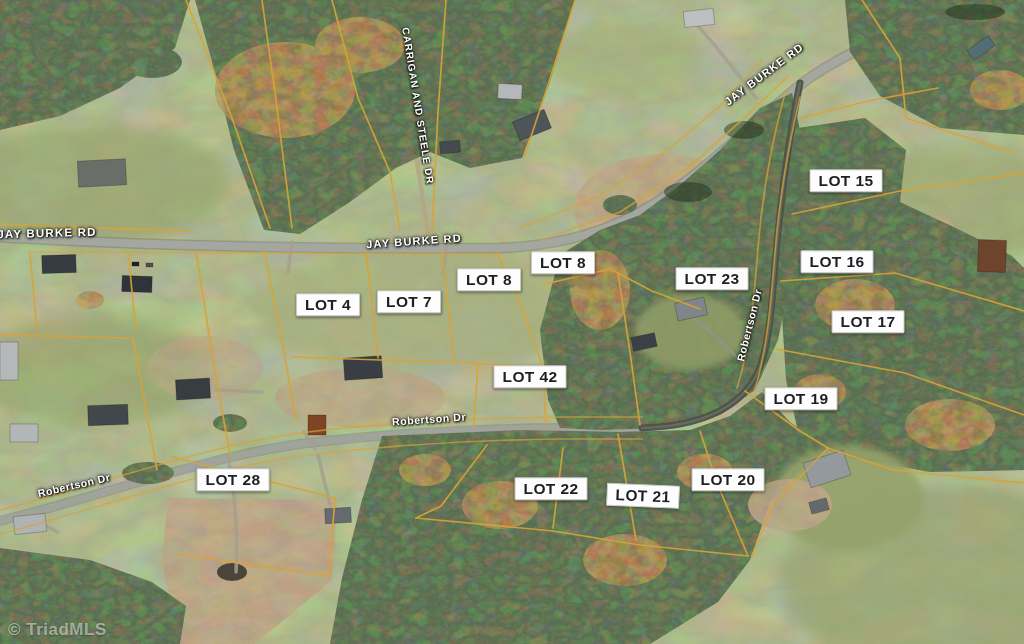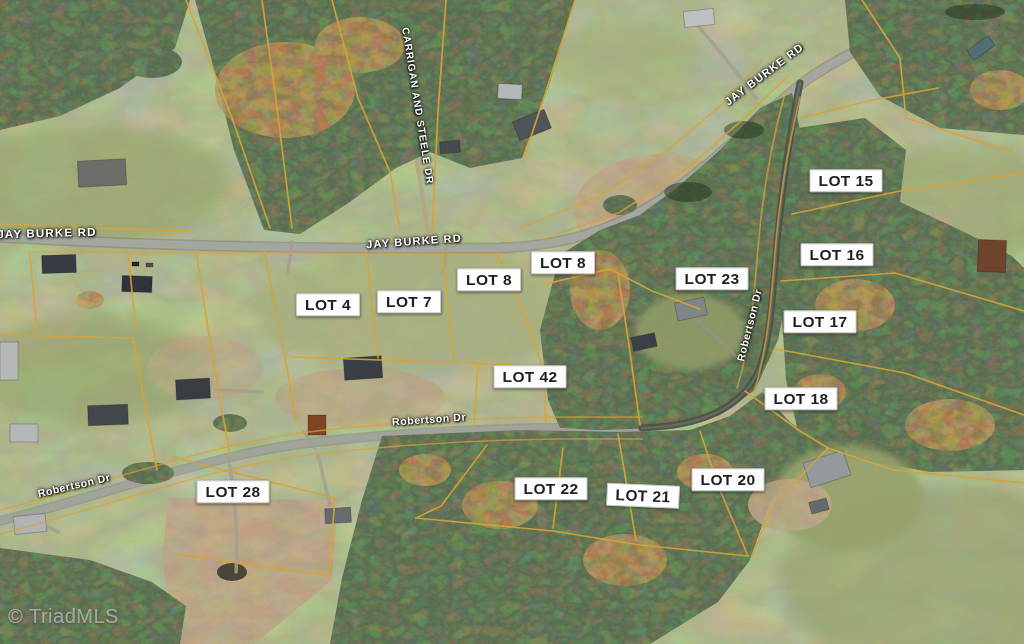--- a/index.html
+++ b/index.html
@@ -7,22 +7,22 @@
          font-family:"Liberation Sans",sans-serif;background:#8c9e59;}
   #stage svg{position:absolute;left:0;top:0;}
   .lot-label{position:absolute;transform:translate(-50%,-50%);
     background:#fdfdfd;border:1px solid #c9c9c9;border-radius:1px;
     box-shadow:0 1px 3px rgba(0,0,0,.4);padding:1px 8px;
     font-weight:700;font-size:15.5px;letter-spacing:.4px;color:#1d1f24;
     white-space:nowrap;line-height:1.25;}
   .road-label{position:absolute;transform:translate(-50%,-50%);
     color:#fff;font-weight:700;white-space:nowrap;
     text-shadow:0 0 2px #000,0 0 4px #000,1px 1px 2px rgba(0,0,0,.9);}
-  .watermark{position:absolute;left:8px;bottom:16px;
-    font-size:20px;font-weight:400;letter-spacing:.5px;
+  .watermark{position:absolute;left:8px;bottom:4px;
+    font-size:17px;font-weight:700;letter-spacing:.5px;
     color:rgba(235,235,235,.55);text-shadow:0 1px 2px rgba(0,0,0,.35);}
 </style>
 </head>
 <body>
 
 <div id="stage">
 
 <svg width="1024" height="644" viewBox="0 0 1024 644">
   <defs>
     <filter id="grassTex" x="-2%" y="-2%" width="104%" height="104%">
@@ -246,27 +246,27 @@
   </g>
 
   <rect x="0" y="0" width="1024" height="644" filter="url(#grain)" opacity=".10"></rect>
 </svg>
 
 <div class="lot-label" style="left:328px;top:305px">LOT 4</div>
 <div class="lot-label" style="left:409px;top:302px">LOT 7</div>
 <div class="lot-label" style="left:489px;top:280px">LOT 8</div>
 <div class="lot-label" style="left:563px;top:263px">LOT 8</div>
 <div class="lot-label" style="left:846px;top:181px">LOT 15</div>
-<div class="lot-label" style="left:837px;top:255px">LOT 16</div>
-<div class="lot-label" style="left:820px;top:322px">LOT 17</div>
-<div class="lot-label" style="left:801px;top:399px">LOT 18</div>
+<div class="lot-label" style="left:837px;top:262px">LOT 16</div>
+<div class="lot-label" style="left:868px;top:322px">LOT 17</div>
+<div class="lot-label" style="left:801px;top:399px">LOT 19</div>
 <div class="lot-label" style="left:728px;top:480px">LOT 20</div>
 <div class="lot-label" style="left:643px;top:496px;transform:translate(-50%,-50%) rotate(2.5deg)">LOT 21</div>
 <div class="lot-label" style="left:551px;top:489px">LOT 22</div>
-<div class="lot-label" style="left:233px;top:492px">LOT 28</div>
+<div class="lot-label" style="left:233px;top:480px">LOT 28</div>
 <div class="lot-label" style="left:530px;top:377px">LOT 42</div>
 <div class="lot-label" style="left:712px;top:279px">LOT 23</div>
 
 <div class="road-label" style="left:47px;top:233px;font-size:11.5px;letter-spacing:1.2px;transform:translate(-50%,-50%) rotate(-1.5deg)">JAY BURKE RD</div>
 <div class="road-label" style="left:414px;top:241px;font-size:11px;letter-spacing:1.2px;transform:translate(-50%,-50%) rotate(-4deg)">JAY BURKE RD</div>
 <div class="road-label" style="left:764px;top:74px;font-size:11px;letter-spacing:1.2px;transform:translate(-50%,-50%) rotate(-37deg)">JAY BURKE RD</div>
 <div class="road-label" style="left:418px;top:106px;font-size:10px;letter-spacing:1px;transform:translate(-50%,-50%) rotate(81deg)">CARRIGAN AND STEELE DR</div>
 <div class="road-label" style="left:74px;top:485px;font-size:10.5px;letter-spacing:.6px;transform:translate(-50%,-50%) rotate(-13deg)">Robertson Dr</div>
 <div class="road-label" style="left:429px;top:419px;font-size:10.5px;letter-spacing:.6px;transform:translate(-50%,-50%) rotate(-4deg)">Robertson Dr</div>
 <div class="road-label" style="left:749px;top:325px;font-size:10.5px;letter-spacing:.6px;transform:translate(-50%,-50%) rotate(-76deg)">Robertson Dr</div>

